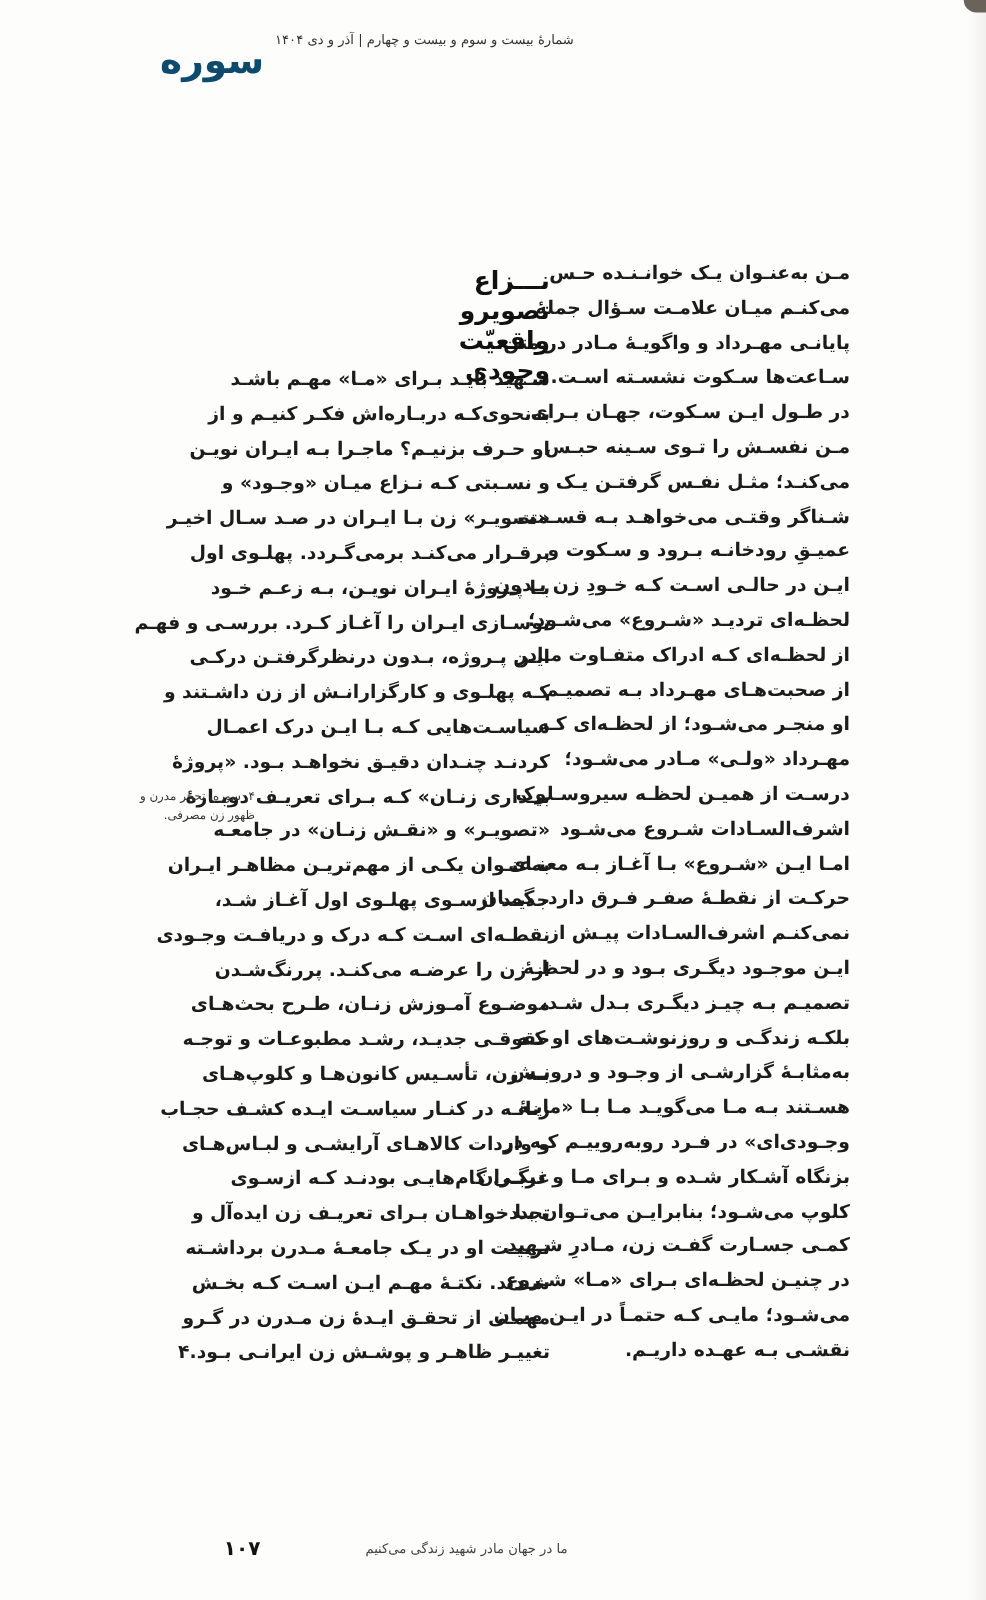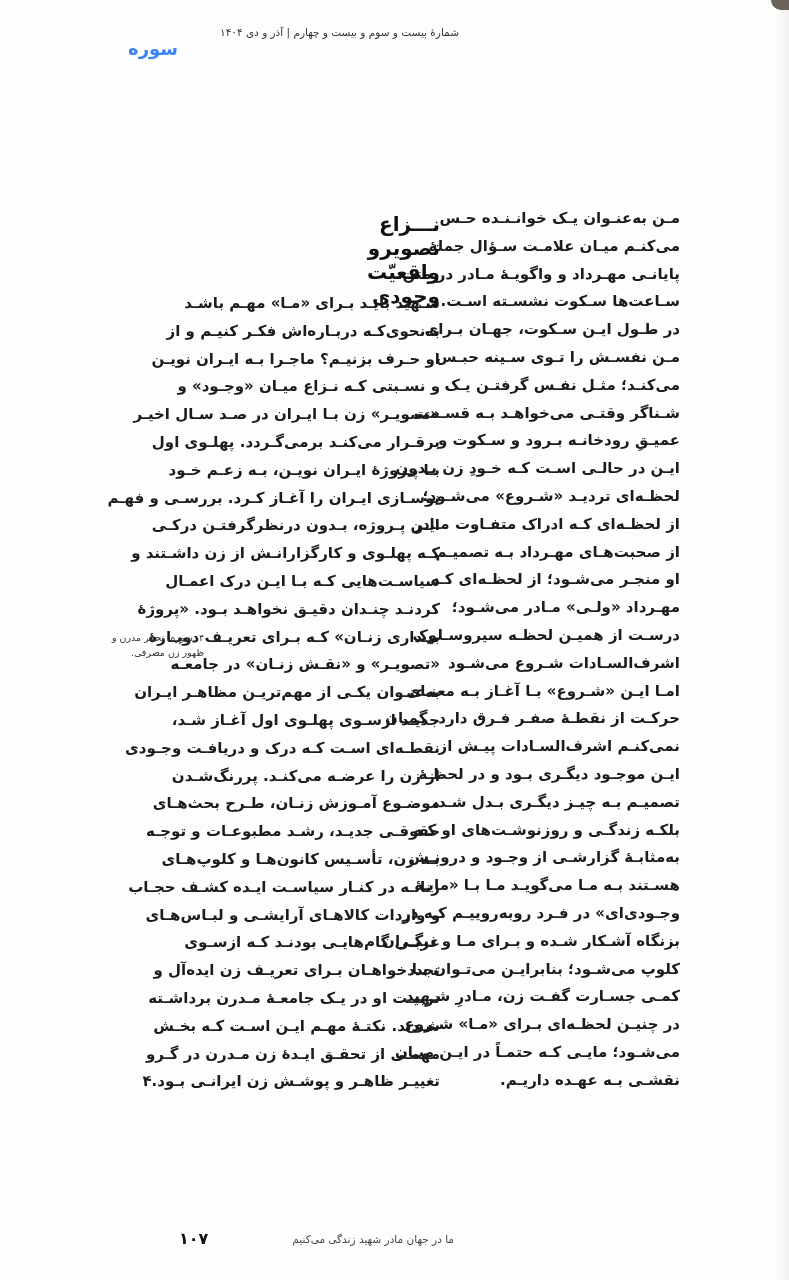--- a/index.html
+++ b/index.html
@@ -27,23 +27,23 @@
       width: 18px; height: 10px;
       background: #6b625a;
       border-bottom-left-radius: 10px;
     }
     .logo {
       position: absolute;
       left: 128px;
       top: 34px;
       font-family: "DejaVu Sans", sans-serif;
       font-weight: bold;
-      font-size: 18px;
+      font-size: 30px;
       line-height: 30px;
-      color: #3b82f6;
+      color: #0c4a6e;
       direction: rtl;
       letter-spacing: -1px;
     }
     .issue-line {
       position: absolute;
       right: 330px;
       top: 26px;
       font-size: 10.5px;
       color: #333;
       direction: rtl;

